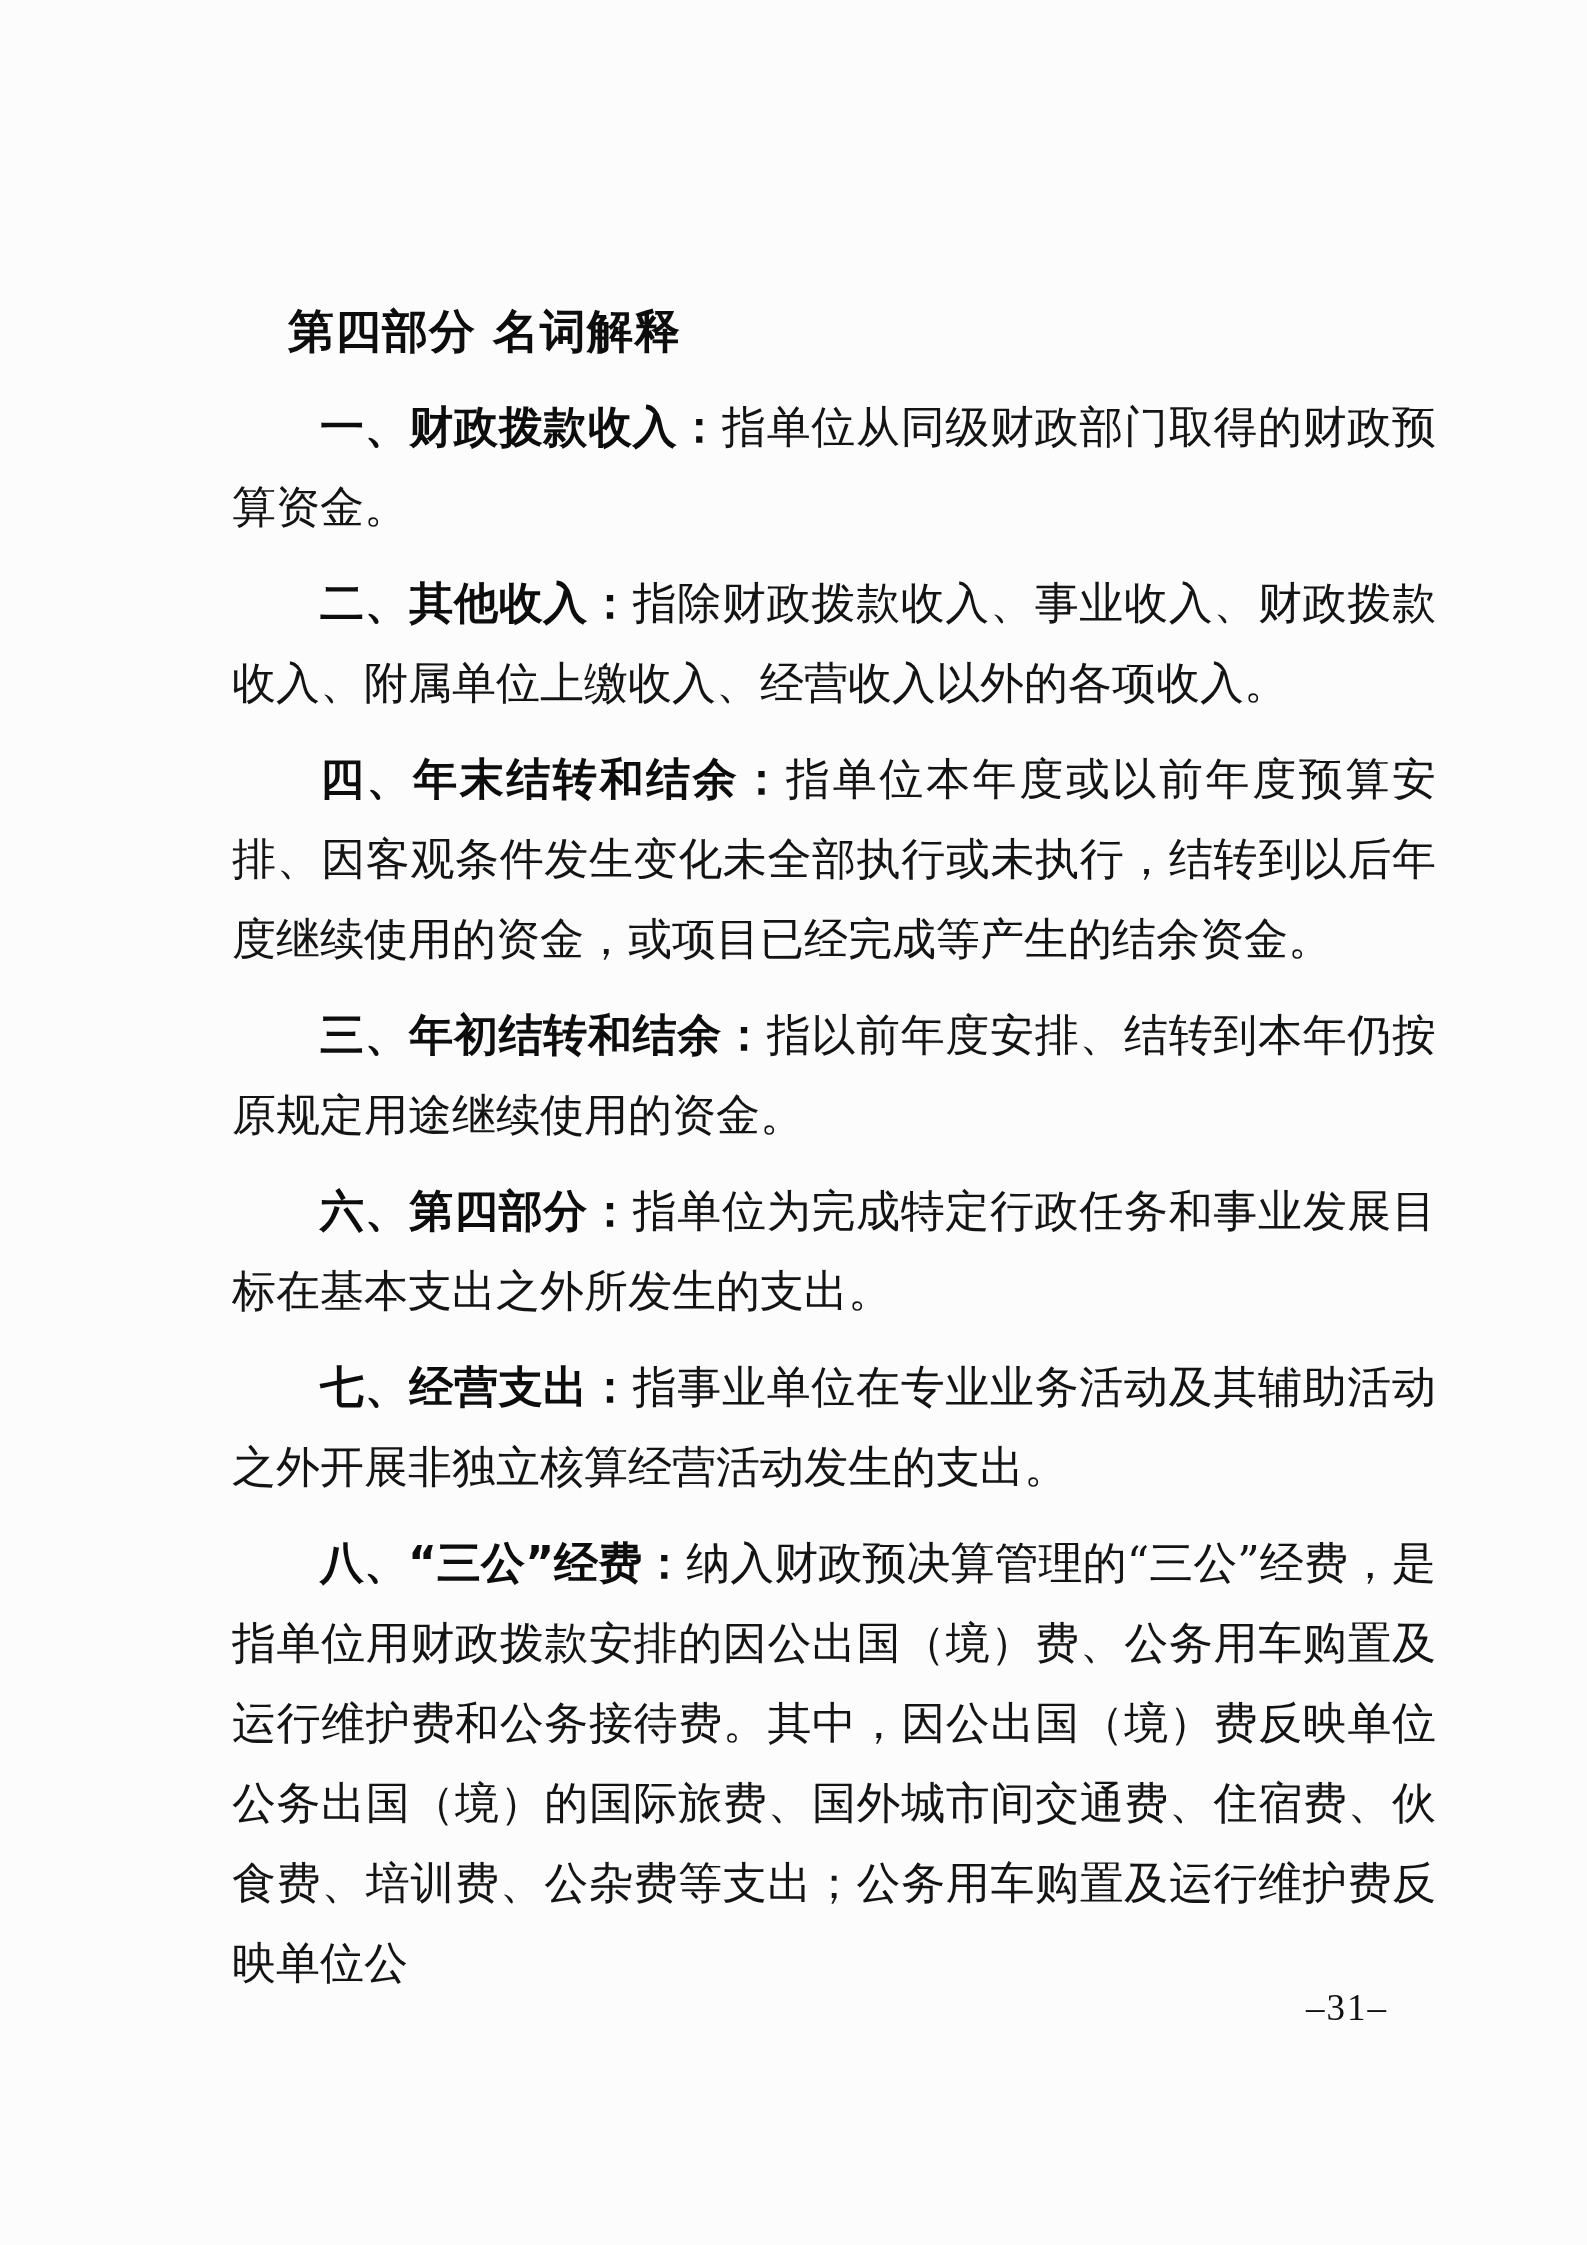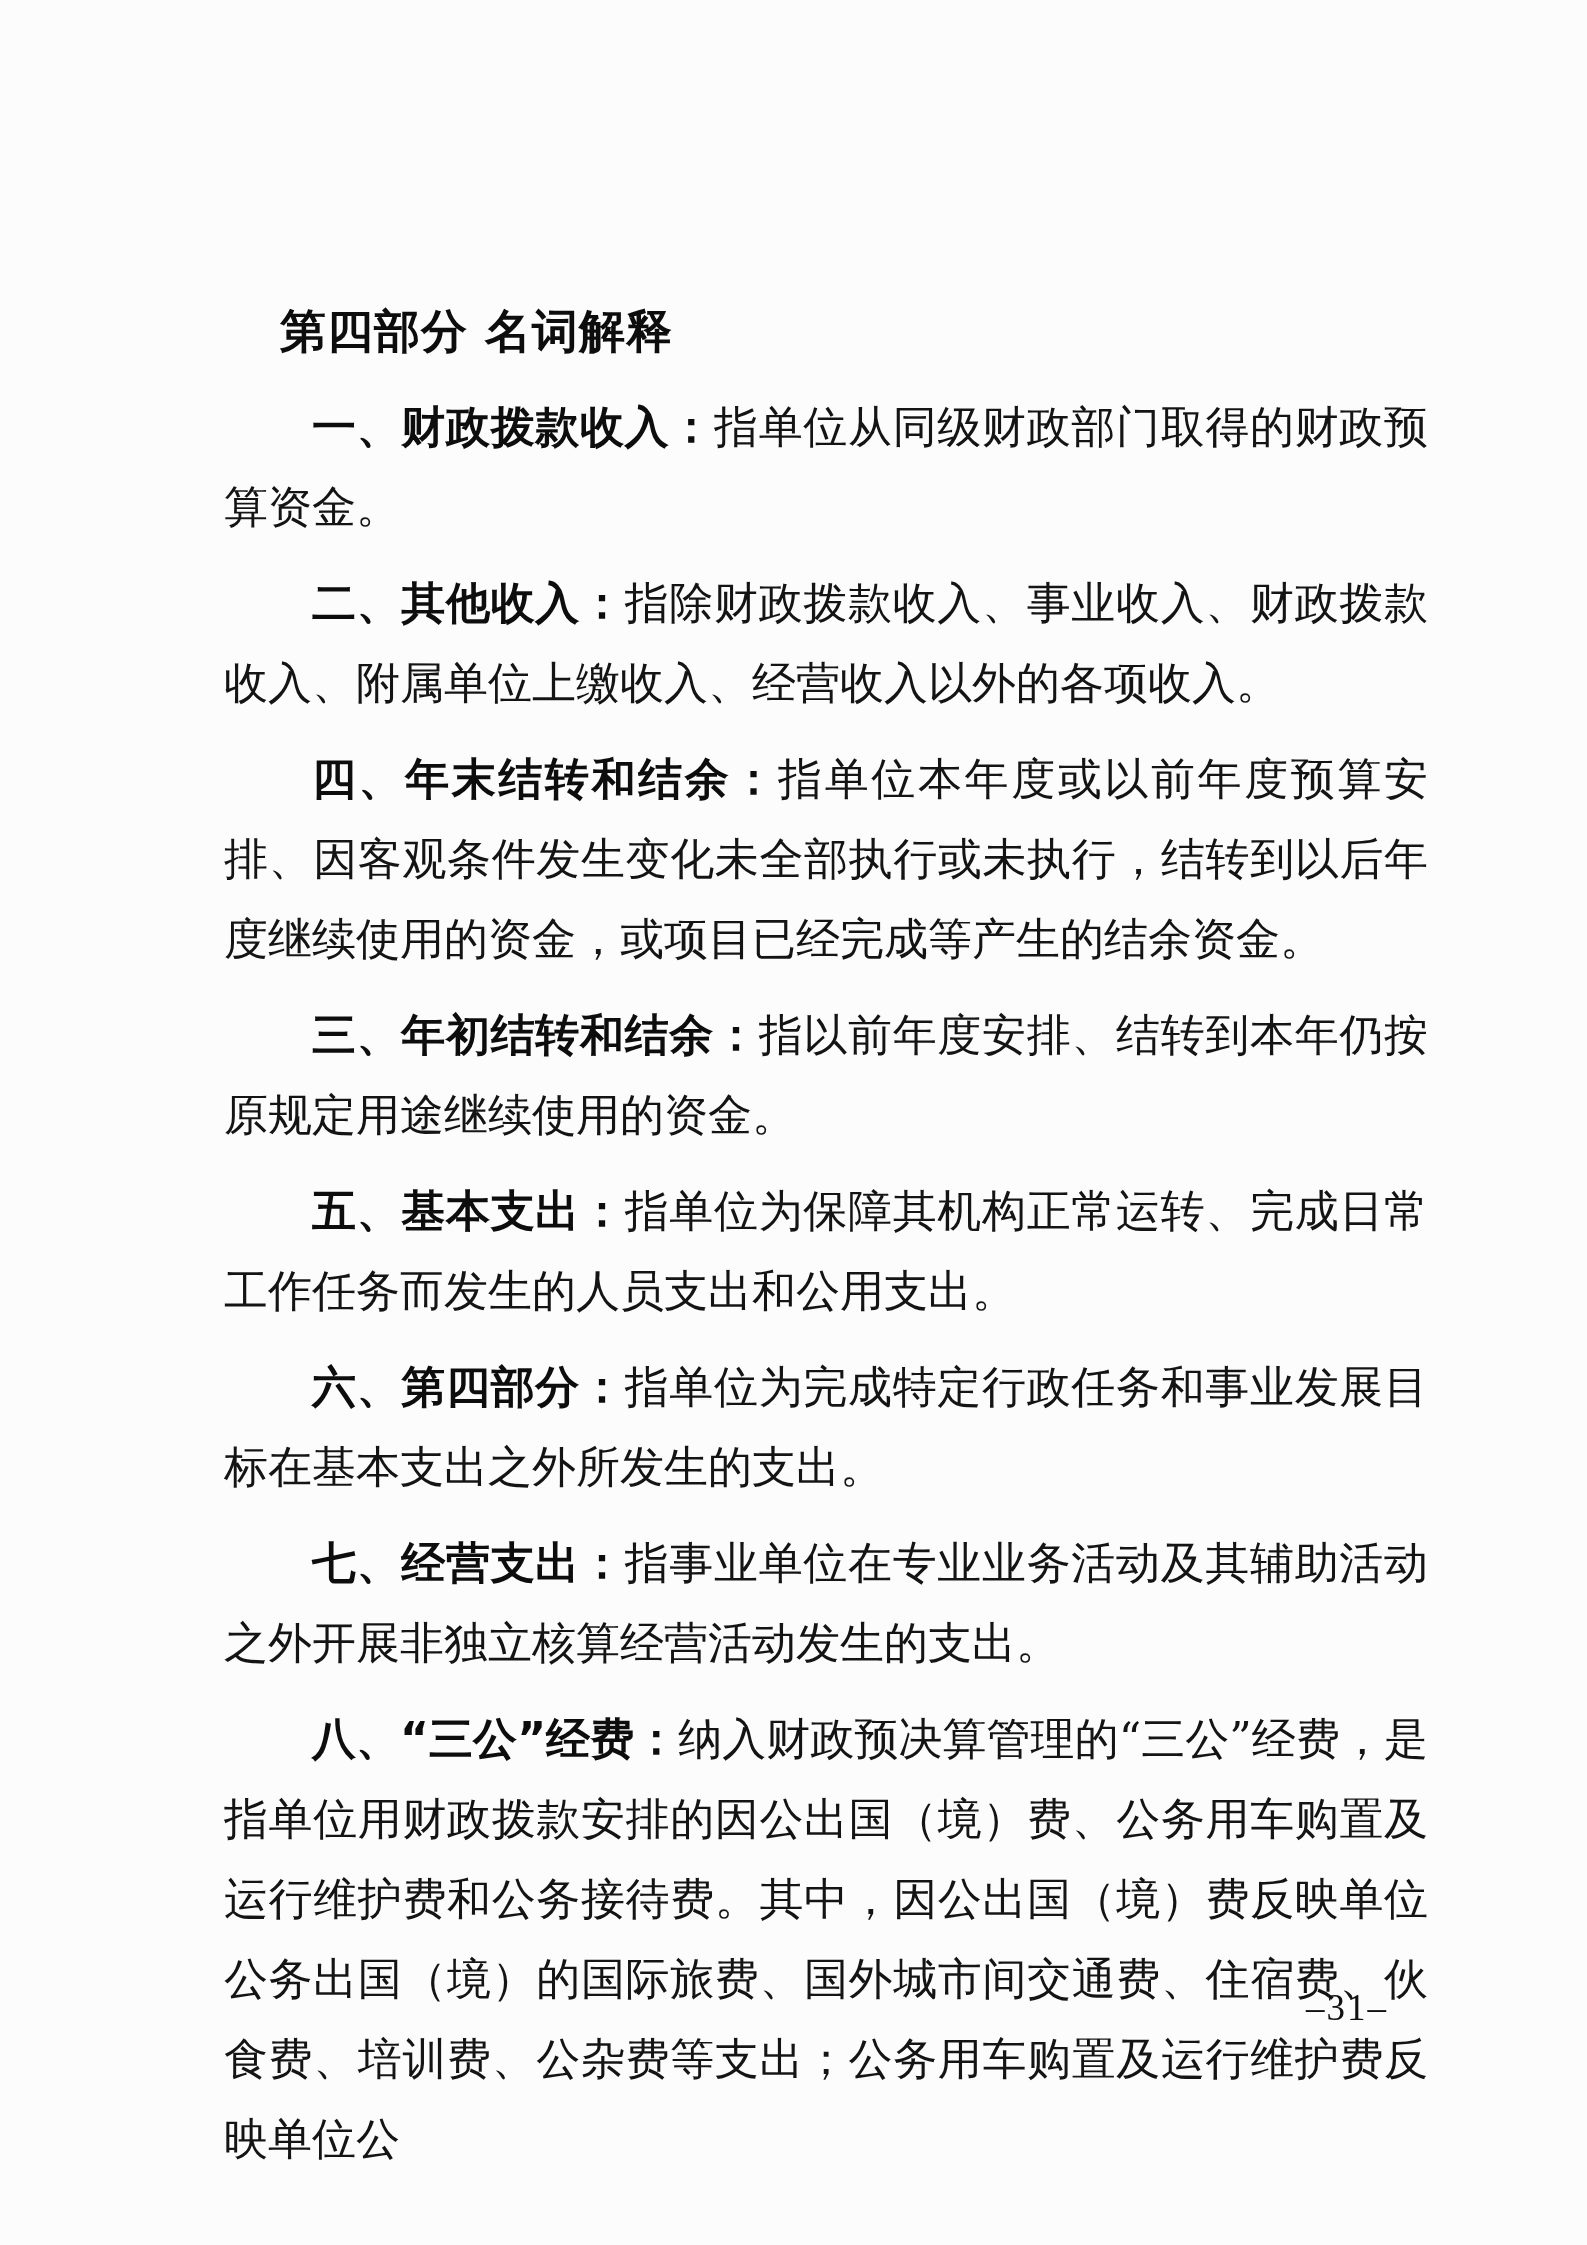--- a/index.html
+++ b/index.html
@@ -10,21 +10,21 @@
   .page {
     position: relative;
     width: 1587px;
     height: 2245px;
     background: #fcfcfc;
     overflow: hidden;
     color: #141414;
   }
   .content {
     position: absolute;
-    left: 208px;
+    left: 216px;
     top: 291px;
     width: 1236px;
     font-family: "DejaVu Serif", "Liberation Serif", serif;
     font-size: 44px;
     line-height: 80px;
     text-align: justify;
     text-justify: inter-character;
     word-break: break-all;
   }
   .doc-title {
@@ -70,21 +70,20 @@
     <h1 class="doc-title">第四部分 名词解释</h1>
 
     <p class="para"><span class="term">一、财政拨款收入：</span><span class="def">指单位从同级财政部门取得的财政预算资金。</span></p>
 
     <p class="para"><span class="term">二、其他收入：</span><span class="def">指除财政拨款收入、事业收入、财政拨款收入、附属单位上缴收入、经营收入以外的各项收入。</span></p>
 
     <p class="para"><span class="term">四、年末结转和结余：</span><span class="def">指单位本年度或以前年度预算安排、因客观条件发生变化未全部执行或未执行，结转到以后年度继续使用的资金，或项目已经完成等产生的结余资金。</span></p>
 
     <p class="para"><span class="term">三、年初结转和结余：</span><span class="def">指以前年度安排、结转到本年仍按原规定用途继续使用的资金。</span></p>
 
-    <p class="para"><span class="term">五、基本支出：</span><span class="def">指单位为保障其机构正常运转、完成日常工作任务而发生的人员支出和公用支出。</span></p>
 
     <p class="para"><span class="term">六、第四部分：</span><span class="def">指单位为完成特定行政任务和事业发展目标在基本支出之外所发生的支出。</span></p>
 
     <p class="para"><span class="term">七、经营支出：</span><span class="def">指事业单位在专业业务活动及其辅助活动之外开展非独立核算经营活动发生的支出。</span></p>
 
     <p class="para"><span class="term">八、“三公”经费：</span><span class="def">纳入财政预决算管理的“三公”经费，是指单位用财政拨款安排的因公出国（境）费、公务用车购置及运行维护费和公务接待费。其中，因公出国（境）费反映单位公务出国（境）的国际旅费、国外城市间交通费、住宿费、伙食费、培训费、公杂费等支出；公务用车购置及运行维护费反映单位公</span></p>
 
   </div>
 
   <div class="page-number">–31–</div>

